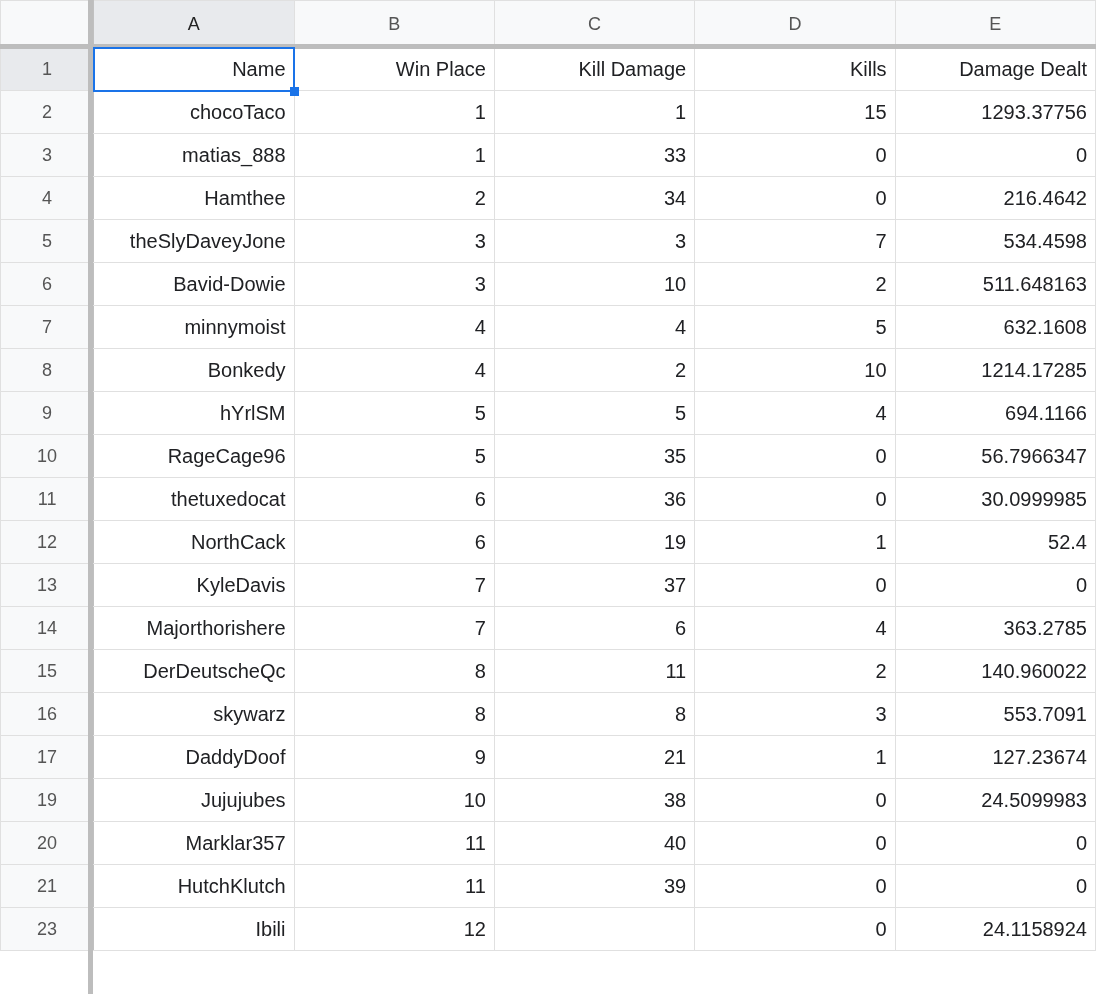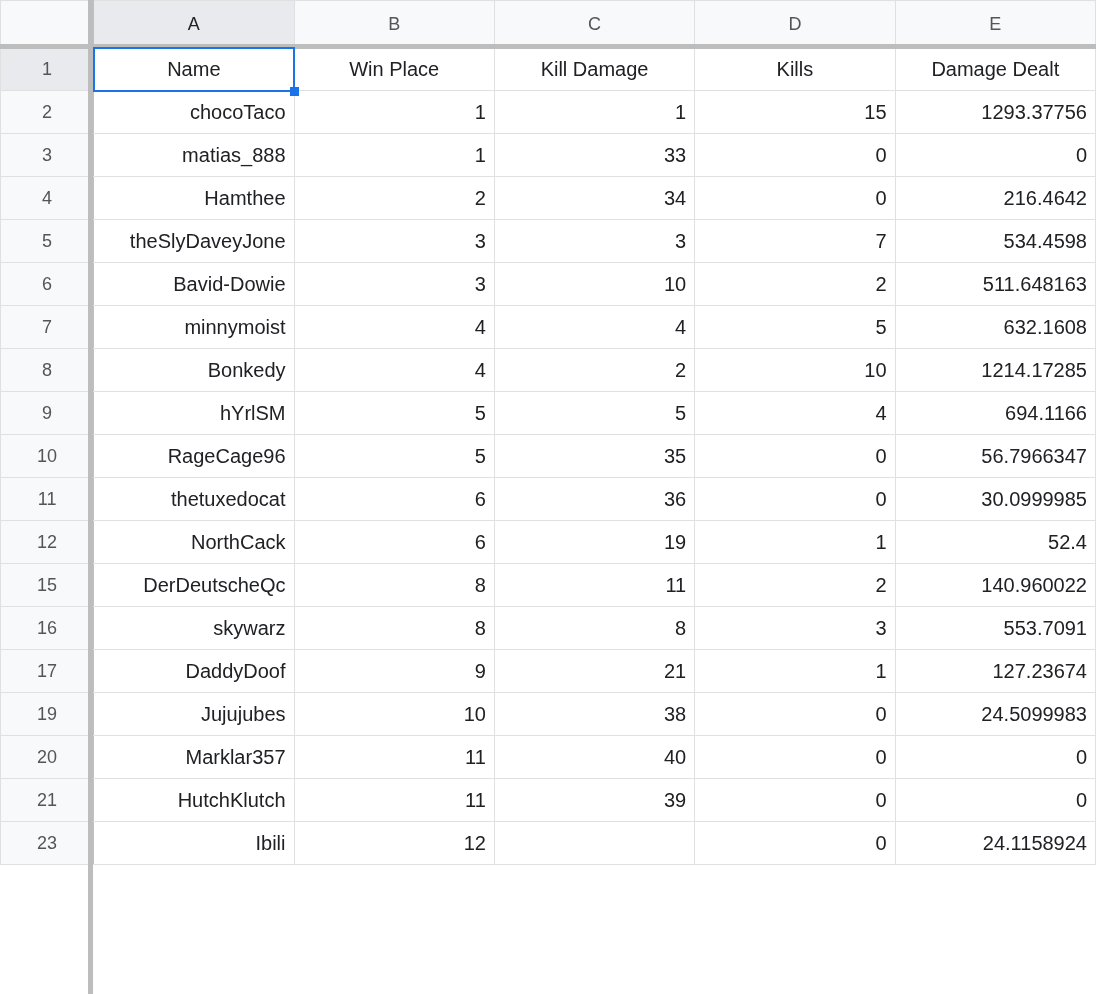--- a/index.html
+++ b/index.html
@@ -82,21 +82,21 @@
     border: 1px solid #e0e0e0;
     padding: 0 8px;
     height: 42px;
     white-space: nowrap;
     overflow: hidden;
     font-size: 20px;
     vertical-align: middle;
   }
   td.txt { text-align: right; }
   td.num { text-align: right; }
-  td.header-cell { text-align: center; }
+  td.header-cell { text-align: right; }
   
   td.selected {
     position: relative;
     z-index: 10;
   }
   .selection-box {
     position: absolute;
     border: 2px solid #1a73e8;
     z-index: 20;
     pointer-events: none;
@@ -231,20 +231,36 @@
         </tr>
         <tr>
           <th class="rownum">12</th>
           <td class="txt">NorthCack</td>
           <td class="num">6</td>
           <td class="num">19</td>
           <td class="num">1</td>
           <td class="num">52.4</td>
         </tr>
         <tr>
+          <th class="rownum">13</th>
+          <td class="txt">KyleDavis</td>
+          <td class="num">7</td>
+          <td class="num">37</td>
+          <td class="num">0</td>
+          <td class="num">0</td>
+        </tr>
+        <tr>
+          <th class="rownum">14</th>
+          <td class="txt">Majorthorishere</td>
+          <td class="num">7</td>
+          <td class="num">6</td>
+          <td class="num">4</td>
+          <td class="num">363.2785</td>
+        </tr>
+        <tr>
           <th class="rownum">15</th>
           <td class="txt">DerDeutscheQc</td>
           <td class="num">8</td>
           <td class="num">11</td>
           <td class="num">2</td>
           <td class="num">140.960022</td>
         </tr>
         <tr>
           <th class="rownum">16</th>
           <td class="txt">skywarz</td>

